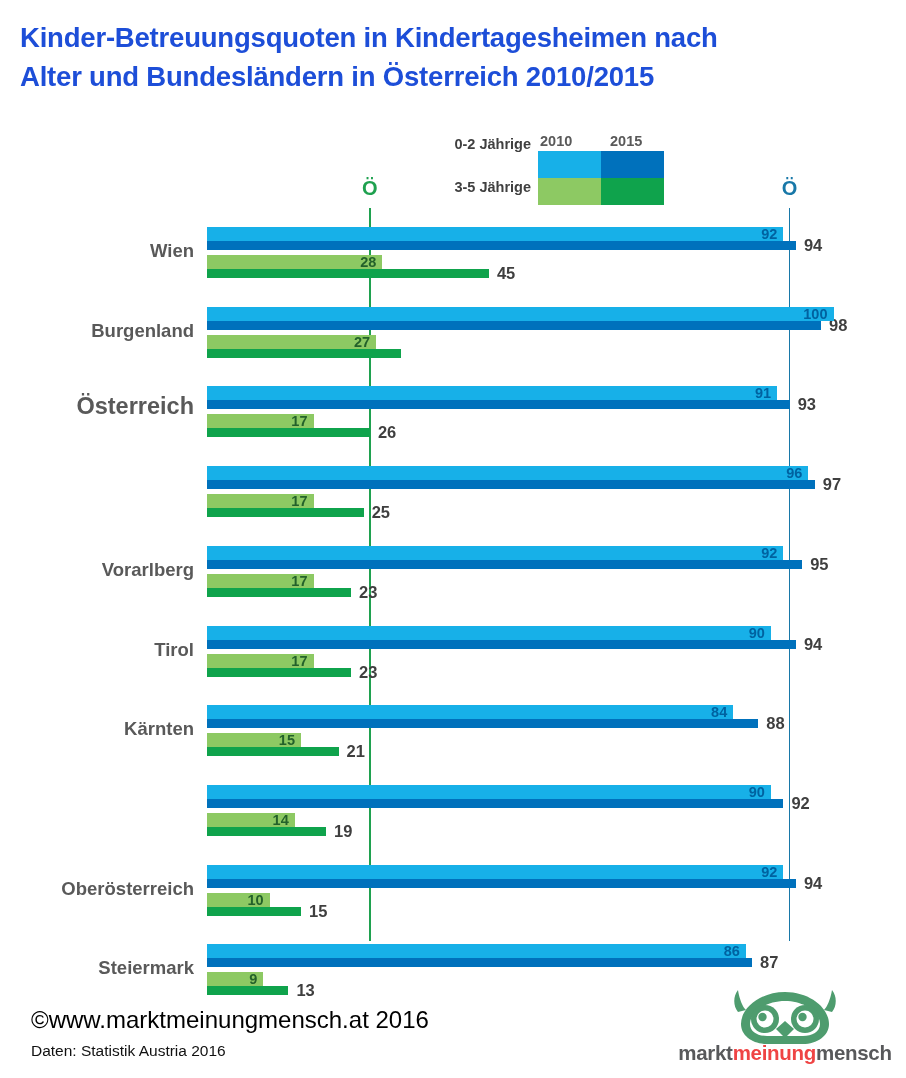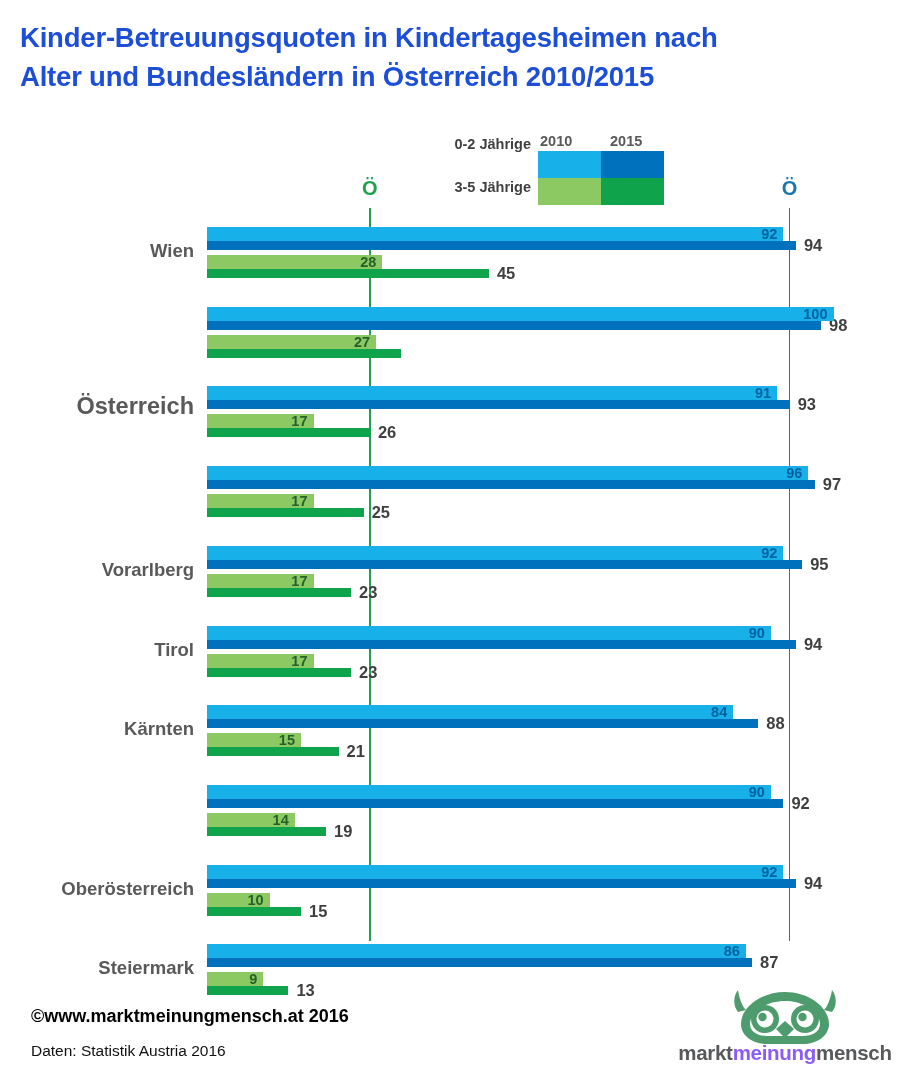--- a/index.html
+++ b/index.html
@@ -158,22 +158,22 @@
     text-align: center;
   }
   .val-out.blue  { top: 13px; }
   .val-out.green { top: 41px; }
 
   
   #footer-copy {
     position: absolute;
     left: 31px;
     top: 1006px;
-    font-size: 18px;
-    font-weight: bold;
+    font-size: 24px;
+    font-weight: normal;
     color: #000000;
     white-space: nowrap;
   }
   #footer-source {
     position: absolute;
     left: 31px;
     top: 1042px;
     font-size: 15.5px;
     color: #111111;
     white-space: nowrap;
@@ -197,21 +197,21 @@
     left: 0px;
     top: 53px;
     width: 226px;
     text-align: center;
     font-size: 20.5px;
     font-weight: bold;
     letter-spacing: -0.3px;
     white-space: nowrap;
   }
   #logo-text .dark  { color: #58595B; }
-  #logo-text .green { color: #8b5cf6; }
+  #logo-text .green { color: #ef4444; }
 </style>
 </head>
 <body>
 
 <div id="title-block">
   <div class="title-line">Kinder-Betreuungsquoten in Kindertagesheimen nach</div>
   <div class="title-line">Alter und Bundesländern in Österreich 2010/2015</div>
 </div>
 
 <div id="legend">
@@ -237,20 +237,21 @@
       <div class="bar dark-blue" style="width: 588.91px;"></div>
       <div class="val-out blue" style="left: 803.91px;">94</div>
       <div class="bar light-blue" style="width: 576.38px;"></div>
       <div class="val-in blue" style="left: 737.38px; width: 40px;">92</div>
       <div class="bar dark-green" style="width: 281.925px;"></div>
       <div class="val-out green" style="left: 496.925px;">45</div>
       <div class="bar light-green" style="width: 175.42px;"></div>
       <div class="val-in green" style="left: 336.42px; width: 40px;">28</div>
     </div>
     <div class="row" style="top: 302.7px;">
+      <div class="row-label">Burgenland</div>
       <div class="bar dark-blue" style="width: 613.97px;"></div>
       <div class="val-out blue" style="left: 828.97px;">98</div>
       <div class="bar light-blue" style="width: 626.5px;"></div>
       <div class="val-in blue" style="left: 787.5px; width: 40px;">100</div>
       <div class="bar dark-green" style="width: 194.215px;"></div>
       <div class="val-out green" style="left: 428px; margin-top: 40px;">31</div>
       <div class="bar light-green" style="width: 169.155px;"></div>
       <div class="val-in green" style="left: 330.155px; width: 40px;">27</div>
     </div>
     <div class="row highlight" style="top: 382.4px;">

